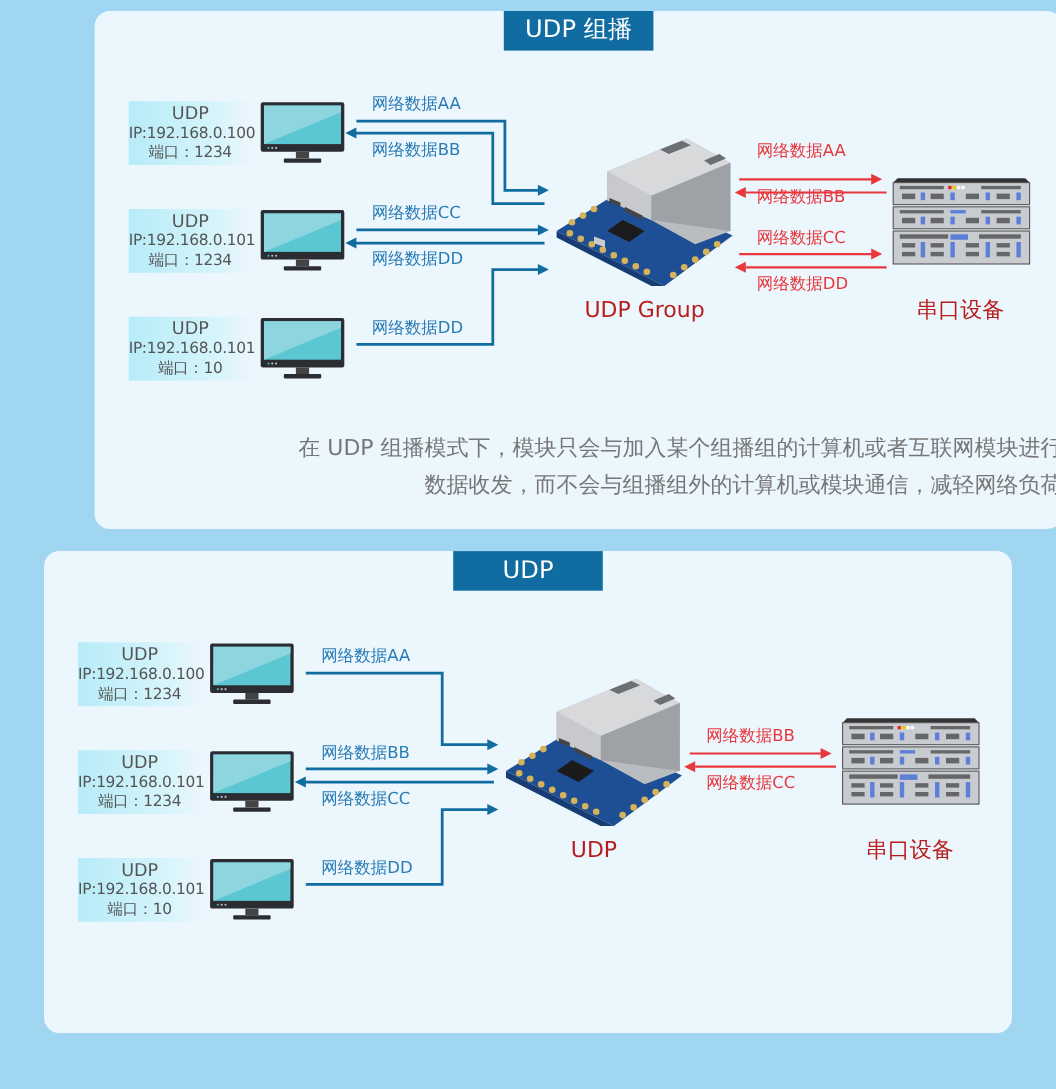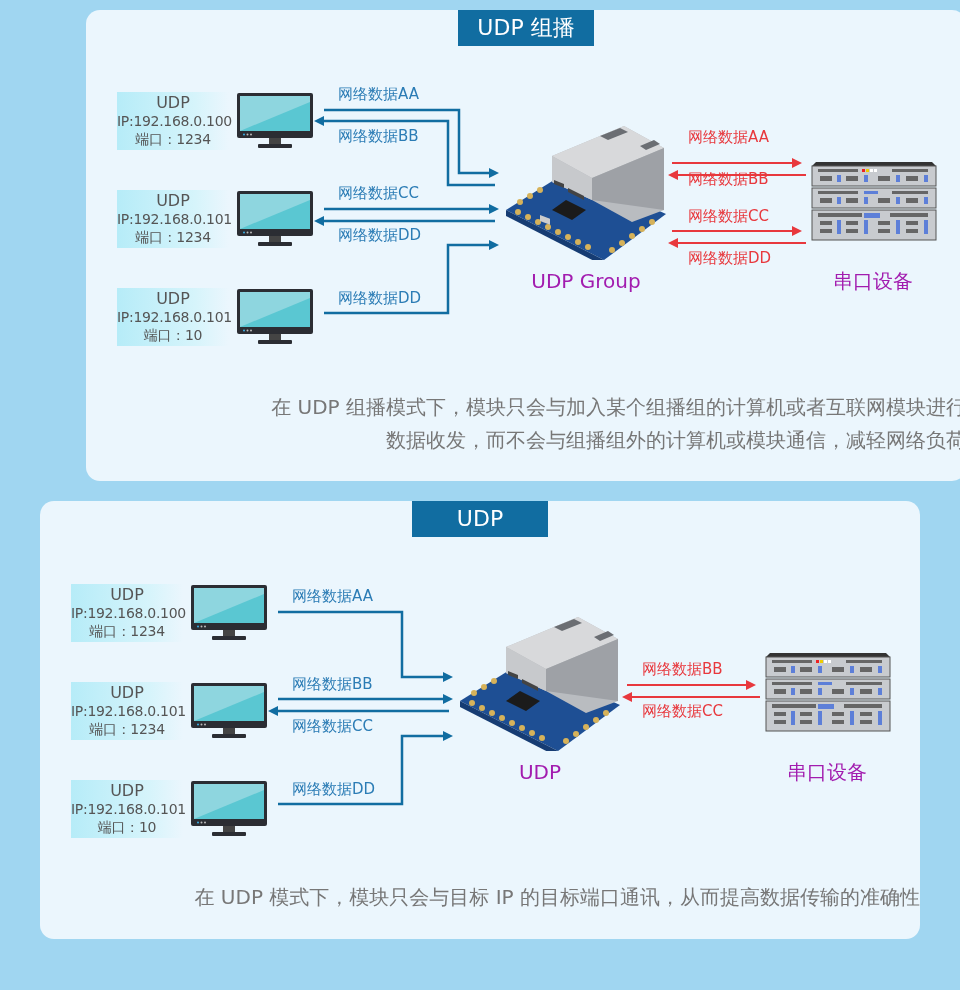--- a/index.html
+++ b/index.html
@@ -5,21 +5,21 @@
   * { margin:0; padding:0; box-sizing:border-box; }
   body { width:960px; height:990px; background:#a0d6f1; font-family:"DejaVu Sans","Liberation Sans",sans-serif; position:relative; overflow:hidden; }
   .panel { position:absolute; left:40px; width:880px; background:#ebf6fd; border-radius:14px; }
   .panel-title { position:absolute; left:372px; width:136px; height:36px; background:#116da1; color:#fff; font-size:22px; text-align:center; line-height:36px; }
   .pc-label { position:absolute; width:112px; height:58px; background:linear-gradient(90deg,#b6ecf8 0%,#d6f4fb 70%,#ebf6fd 100%); text-align:center; color:#555; }
   .pc-label .t { font-size:16px; line-height:19px; margin-top:1px; }
   .pc-label .s { font-size:14px; line-height:18px; letter-spacing:-0.3px; }
   .monitor { position:absolute; width:78px; height:58px; }
   .lbl-blue { position:absolute; font-size:15px; color:#2b7cb5; white-space:nowrap; }
   .lbl-red { position:absolute; font-size:15px; color:#e8383d; white-space:nowrap; }
-  .dev-caption { position:absolute; font-size:20px; color:#a21caf; white-space:nowrap; text-align:center; }
+  .dev-caption { position:absolute; font-size:20px; color:#b91c1c; white-space:nowrap; text-align:center; }
   .desc { position:absolute; left:0; width:880px; text-align:right; font-size:20px; color:#777; line-height:33px; }
   svg.wires { position:absolute; left:0; top:0; overflow:visible; }
 </style>
 </head>
 <body>
 
 <div class="panel" style="top:10px;height:471px;margin-left:46px;">
   <div class="panel-title" style="top:0;">UDP 组播</div>
 
   <div class="pc-label" style="left:31px;top:82px;">
@@ -359,14 +359,13 @@
       <rect x="54" y="31" width="14" height="3"></rect>
         <rect x="54" y="53" width="16" height="5"></rect>
     </g>
     <rect x="52" y="9" width="3" height="3" fill="#e22"></rect>
       <rect x="56" y="9" width="3" height="3" fill="#ec0"></rect>
       <rect x="60" y="9" width="3" height="3" fill="#fff"></rect>
       <rect x="64" y="9" width="3" height="3" fill="#fff"></rect>
   </svg>
   <div class="dev-caption" style="left:732px;top:258px;width:110px;">串口设备</div>
 
-  <div class="desc" style="top:380px;">在 UDP 模式下，模块只会与目标 IP 的目标端口通讯，从而提高数据传输的准确性</div>
 </div>
 
 </body></html>

